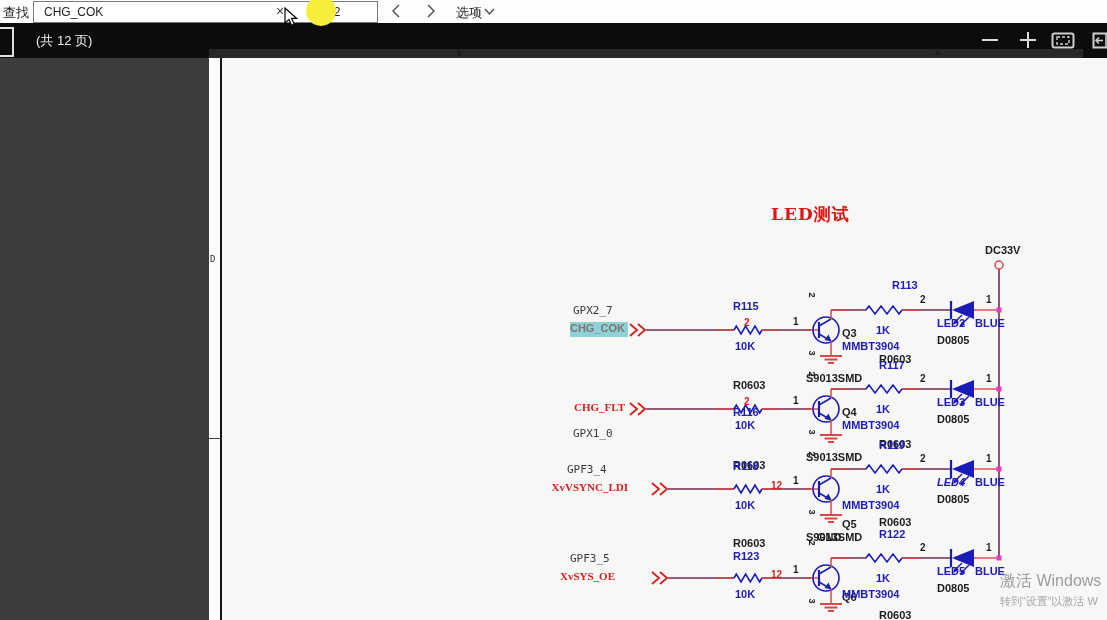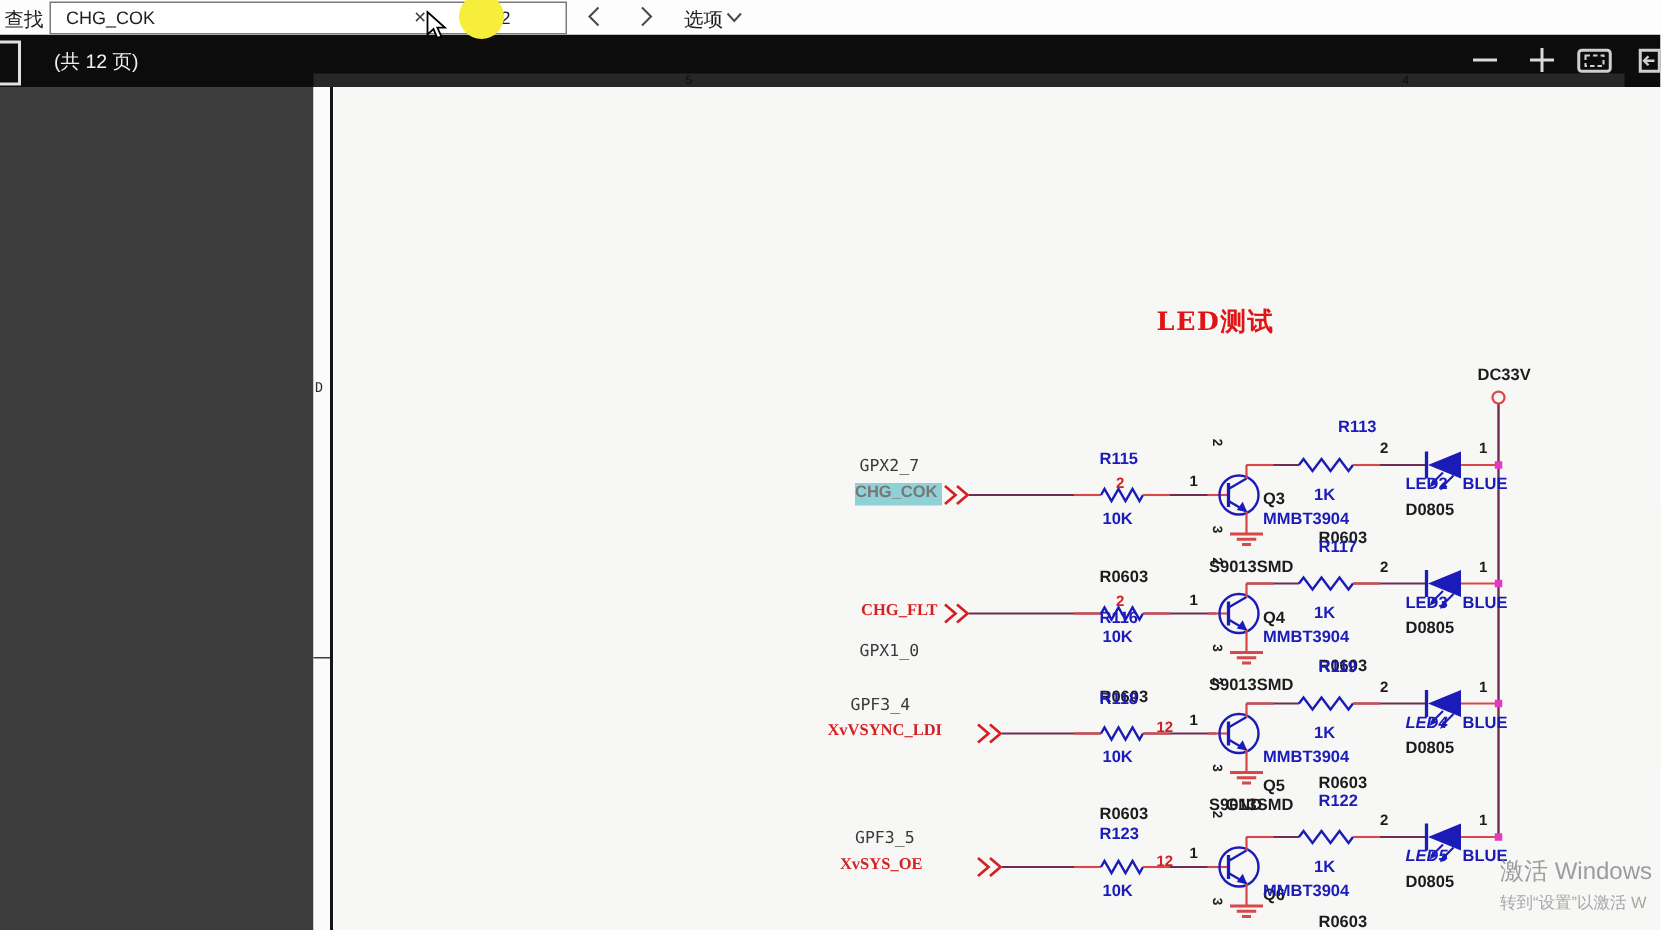--- a/index.html
+++ b/index.html
@@ -314,16 +314,16 @@
     <div class="lbl redt pin" style="left: 548px; top: 511px;">12</div>
     <div class="lbl pin" style="left: 570px; top: 506px;">1</div>
     <div class="lbl rot" style="left: 586px; top: 480px;">2</div>
     <div class="lbl rot" style="left: 586px; top: 538px;">3</div>
     <div class="lbl " style="left: 619px; top: 517px; margin-top: 16px;">Q6</div>
     <div class="lbl blue" style="left: 619px; top: 530px;">MMBT3904</div>
     <div class="lbl blue" style="left: 653px; top: 514px;">1K</div>
     <div class="lbl " style="left: 656px; top: 551px;">R0603</div>
     <div class="lbl pin" style="left: 697px; top: 484px;">2</div>
     <div class="lbl pin" style="left: 763px; top: 484px;">1</div>
-    <div class="lbl blue" style="left: 714px; top: 507px; font-style: italic;">LED5</div>
+    <div class="lbl blue" style="left: 714px; top: 507px;">LED5</div>
     <div class="lbl blue" style="left: 752px; top: 507px;">BLUE</div>
     <div class="lbl " style="left: 714px; top: 524px;">D0805</div>
   </div>
 
 </body></html>

